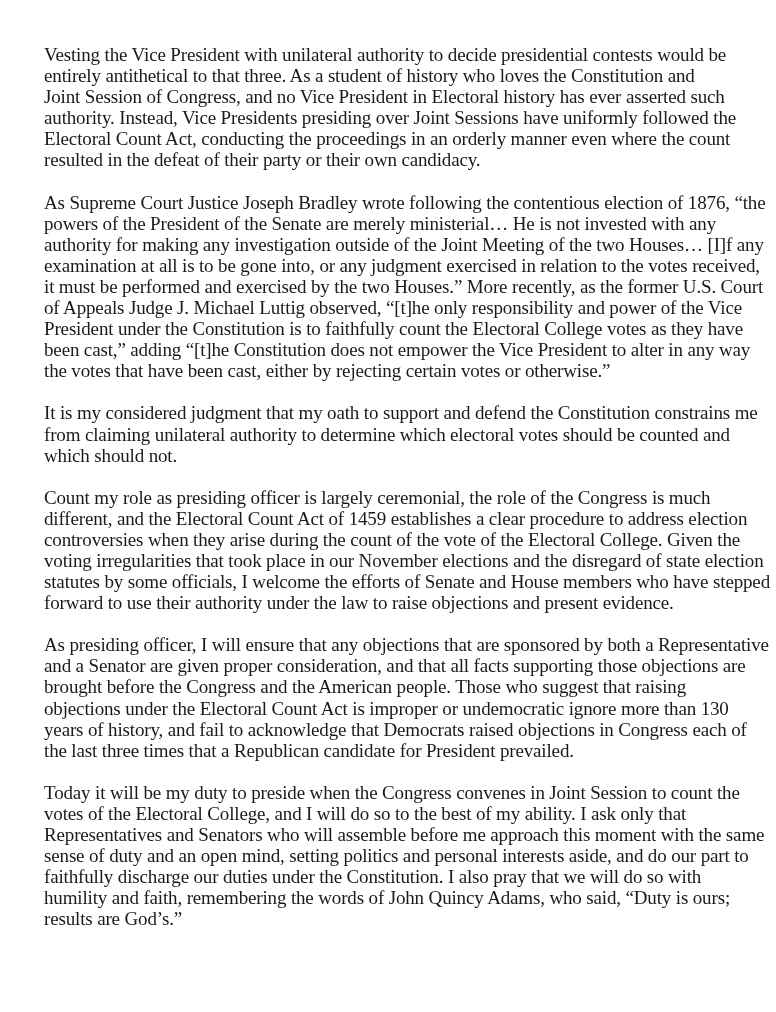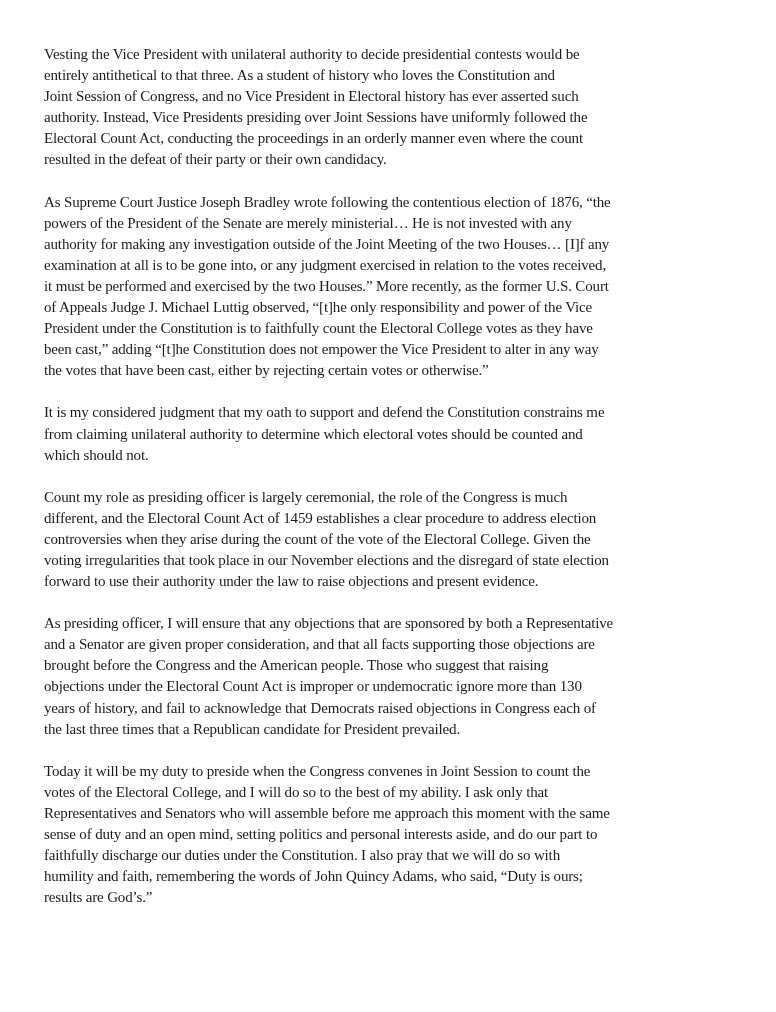--- a/index.html
+++ b/index.html
@@ -6,21 +6,21 @@
     body {
       width: 776px; height: 1012px; overflow: hidden; position: relative;
       font-family: "Liberation Serif", "DejaVu Serif", serif;
       color: #1a1a1a;
     }
     .page {
       position: absolute; left: 44px; top: 44px; width: 720px;
     }
     .para {
       margin: 0 0 21px 0;
-      font-size: 15px;
+      font-size: 19px;
       line-height: 21.1px;
       letter-spacing: -0.15px;
       word-spacing: 0px;
     }
     .line { display: block; white-space: nowrap; }
   </style>
 </head>
 <body>
 
 <div class="page">
@@ -46,20 +46,21 @@
   <p class="para">
     <span class="line">It is my considered judgment that my oath to support and defend the Constitution constrains me</span>
     <span class="line">from claiming unilateral authority to determine which electoral votes should be counted and</span>
     <span class="line">which should not.</span>
   </p>
   <p class="para">
     <span class="line">Count my role as presiding officer is largely ceremonial, the role of the Congress is much</span>
     <span class="line">different, and the Electoral Count Act of 1459 establishes a clear procedure to address election</span>
     <span class="line">controversies when they arise during the count of the vote of the Electoral College.  Given the</span>
     <span class="line">voting irregularities that took place in our November elections and the disregard of state election</span>
+    <span class="line">statutes by some officials, I welcome the efforts of Senate and House members who have stepped</span>
     <span class="line">forward to use their authority under the law to raise objections and present evidence.</span>
   </p>
   <p class="para">
     <span class="line">As presiding officer, I will ensure that any objections that are sponsored by both a Representative</span>
     <span class="line">and a Senator are given proper consideration, and that all facts supporting those objections are</span>
     <span class="line">brought before the Congress and the American people.  Those who suggest that raising</span>
     <span class="line">objections under the Electoral Count Act is improper or undemocratic ignore more than 130</span>
     <span class="line">years of history, and fail to acknowledge that Democrats raised objections in Congress each of</span>
     <span class="line">the last three times that a Republican candidate for President prevailed.</span>
   </p>

